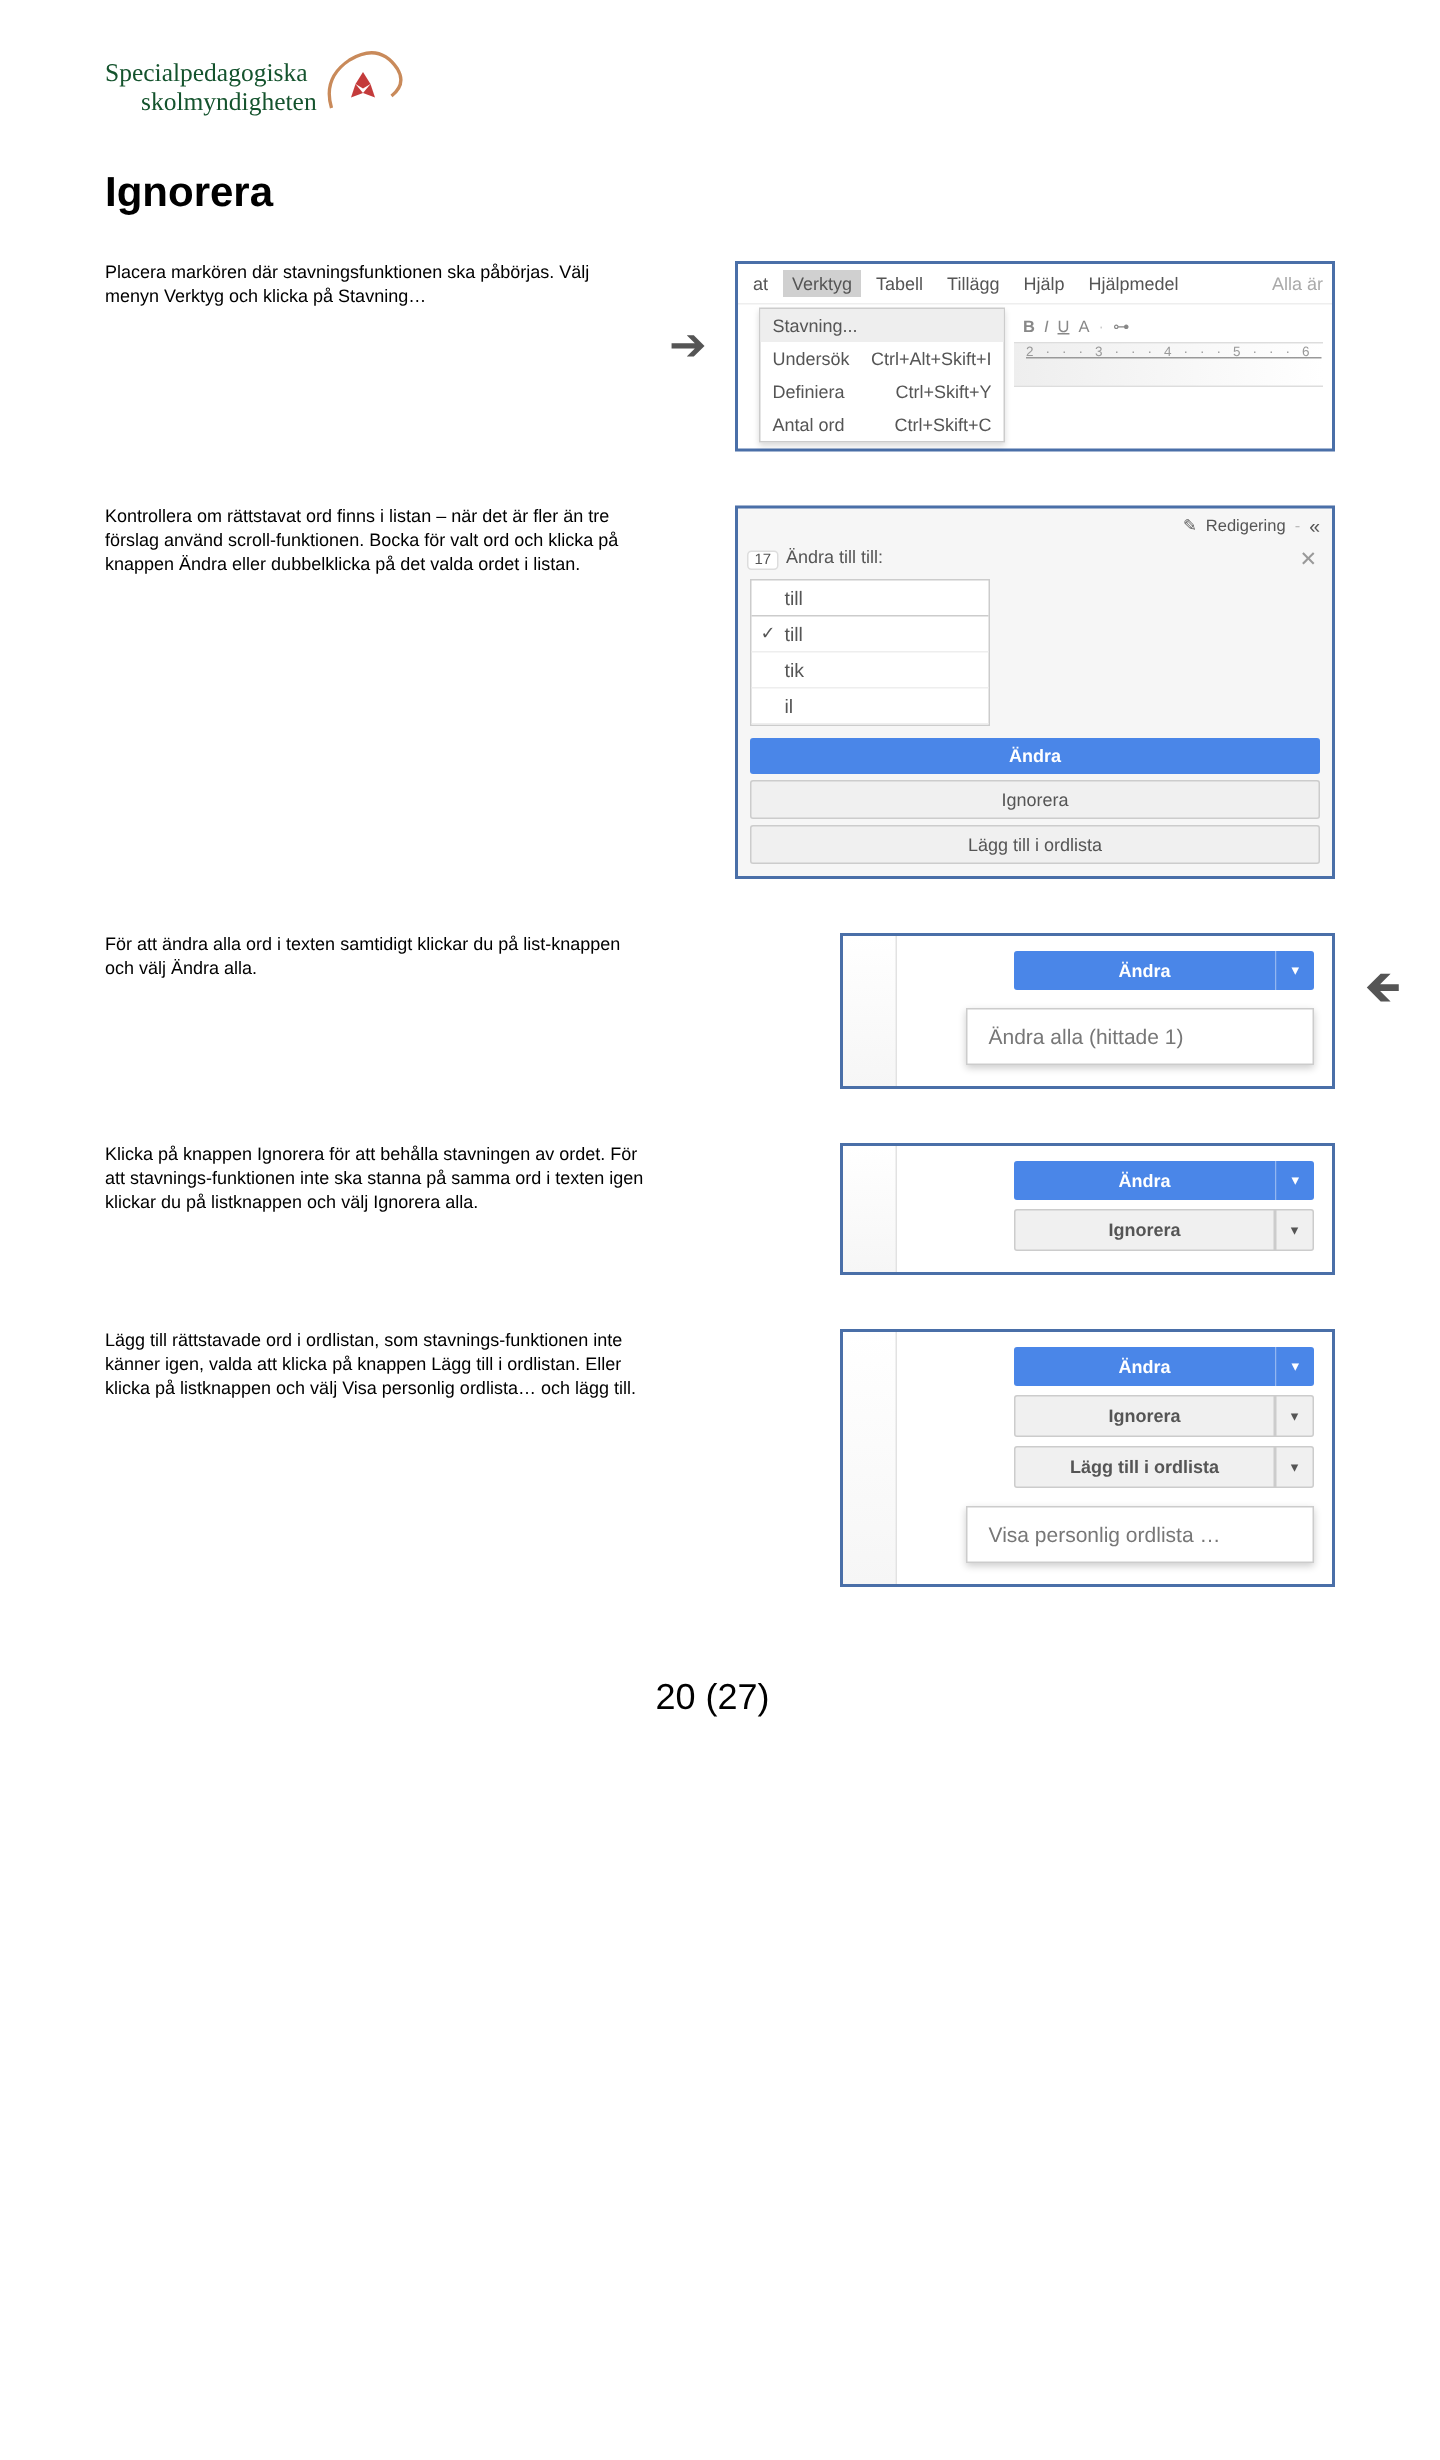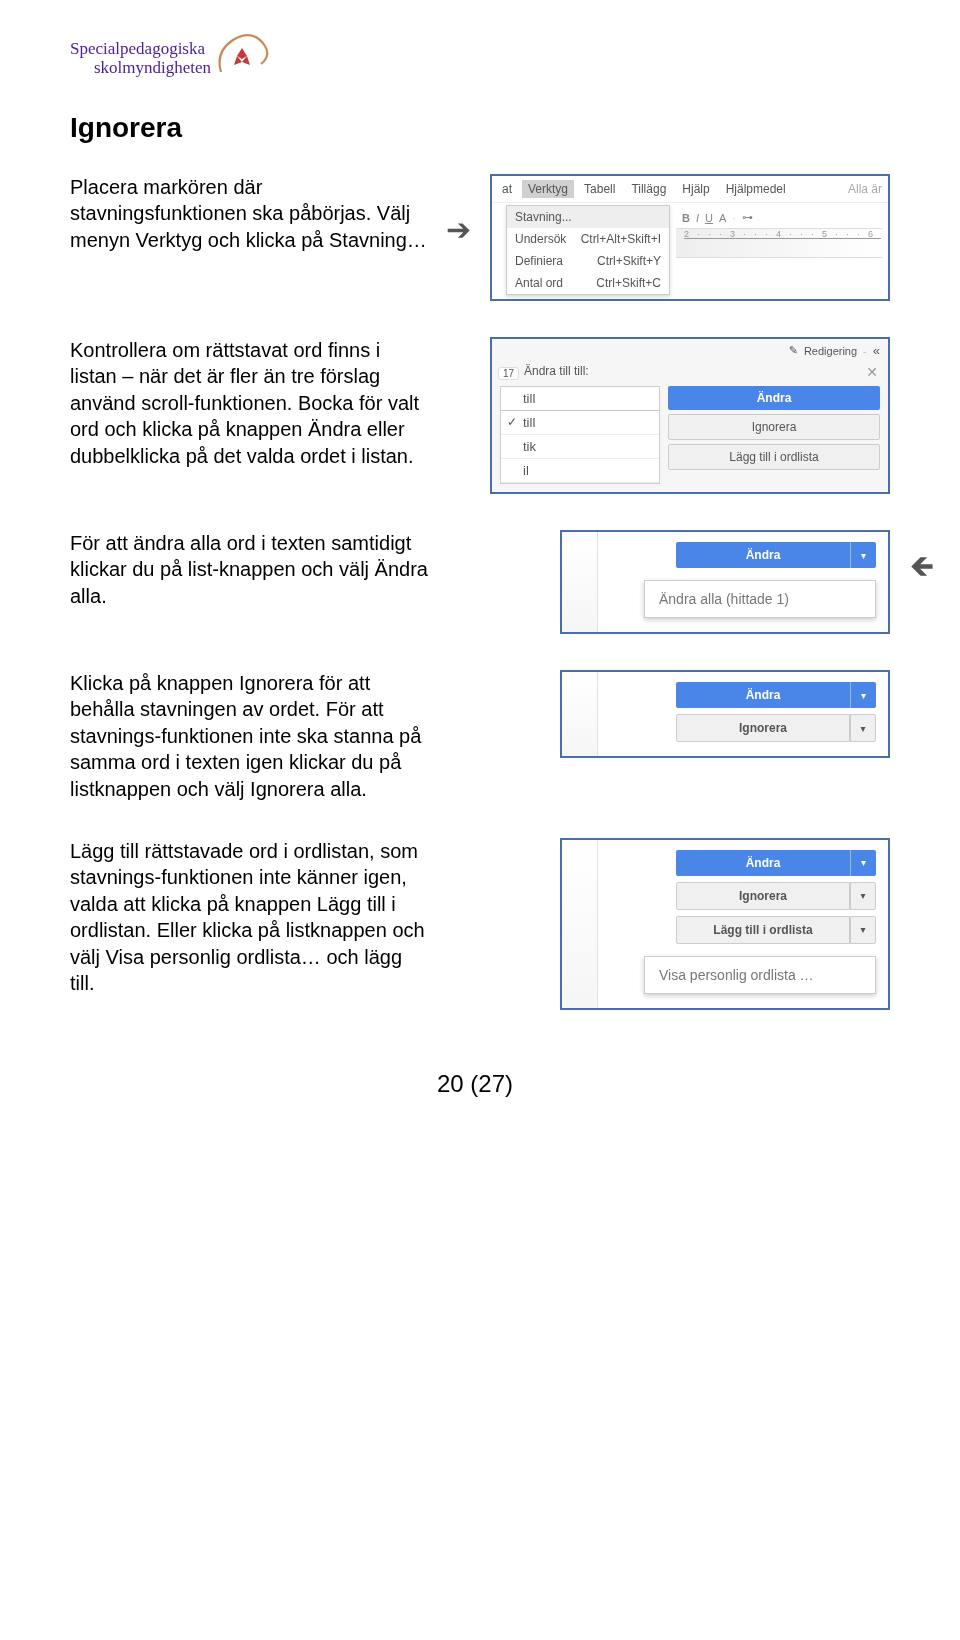--- a/index.html
+++ b/index.html
@@ -5,51 +5,51 @@
   * { box-sizing: border-box; margin: 0; padding: 0; }
   body {
     font-family: Arial, Helvetica, sans-serif;
     background: #fff;
     width: 960px;
     margin: 0 auto;
     color: #000;
   }
   .page { padding: 40px 70px 40px 70px; }
   .logo-block { display: flex; align-items: flex-start; gap: 2px; margin-bottom: 30px; }
-  .logo-text { font-family: Georgia, serif; color: #4c1d95; line-height: 1.1; }
+  .logo-text { font-family: Georgia, serif; color: #14532d; line-height: 1.1; }
   .logo-text .l1 { font-size: 17px; }
   .logo-text .l2 { font-size: 17px; margin-left: 24px; }
   .logo-swirl { position: relative; width: 60px; height: 50px; margin-top: -8px; }
   .logo-swirl svg { width: 60px; height: 50px; }
 
   h1 { font-size: 28px; font-weight: bold; margin: 30px 0 30px 0; }
 
   .row { display: flex; align-items: flex-start; gap: 30px; margin-bottom: 36px; }
-  .col-text { width: 360px; font-size: 20px; line-height: 1.32; }
+  .col-text { width: 360px; font-size: 12px; line-height: 1.32; }
   .col-fig { flex: 1; display: flex; justify-content: flex-end; }
 
   
   .fig1 { border: 2px solid #4a6fa8; width: 400px; background: #fff; font-size: 12px; color: #555; position: relative; }
   .fig1 .menubar { display: flex; gap: 4px; padding: 4px 0 4px 4px; border-bottom: 1px solid #eee; font-size: 12px; }
   .fig1 .menubar span { padding: 2px 6px; }
   .fig1 .menubar .sel { background: #d0d0d0; }
   .fig1 .body { display: flex; }
   .fig1 .menu { width: 164px; border: 1px solid #ccc; margin: 2px 0 4px 14px; background: #fff; font-size: 12px; box-shadow: 0 2px 4px rgba(0,0,0,.15); }
   .fig1 .menu .item { display:flex; justify-content:space-between; padding: 4px 8px; }
   .fig1 .menu .item.hl { background: #eee; }
   .fig1 .right { padding: 4px 6px; font-size: 11px; color:#888; flex:1; }
   .fig1 .ruler { height: 30px; background: linear-gradient(to right,#eee,#fff); border-top:1px solid #ddd; border-bottom:1px solid #ddd; font-size:9px; color:#999; padding-left:8px; letter-spacing: 8px; text-decoration: underline; }
   .fig1 .toolbar-icons { display:flex; gap:6px; padding:4px 6px; font-size:11px; color:#888; align-items:center; }
   .arrow-r { position:absolute; left:-46px; top:36px; font-size:30px; }
 
   
   .fig2 { border:2px solid #4a6fa8; width: 400px; background:#f6f6f6; font-size:12px; color:#555; position:relative; padding:2px; }
   .fig2 .top { display:flex; justify-content:flex-end; align-items:center; gap:6px; padding:2px 6px; font-size:11px; }
   .fig2 .hdr { display:flex; justify-content:space-between; padding:4px 8px 6px 30px; }
-  .fig2 .pane { display:flex; gap:8px; padding: 0 6px 6px 6px; }
+  .fig2 .pane { display:flex; gap:8px; padding: 0 6px 6px 6px; flex-direction: column; }
   .fig2 .list { width: 160px; background:#fff; border:1px solid #ccc; }
   .fig2 .list .li { padding:4px 10px 4px 22px; border-bottom:1px solid #eee; position:relative; font-size:13px; }
   .fig2 .list .li.first { border-bottom:1px solid #ccc; }
   .fig2 .list .li.check::before { content:"✓"; position:absolute; left:6px; color:#555; font-size:12px; }
   .fig2 .btns { flex:1; display:flex; flex-direction:column; gap:4px; }
   .btn-blue { background:#4a86e8; color:#fff; border-radius:2px; padding:5px 6px; text-align:center; font-weight:bold; font-size:12px; }
   .btn-gray { background:#f0f0f0; border:1px solid #ccc; border-radius:2px; padding:5px 6px; text-align:center; font-size:12px; }
   .fig2 .tabnum { position:absolute; left:6px; top:28px; background:#fff; border:1px solid #ddd; border-radius:3px; padding:0 4px; font-size:10px; }
 
   

